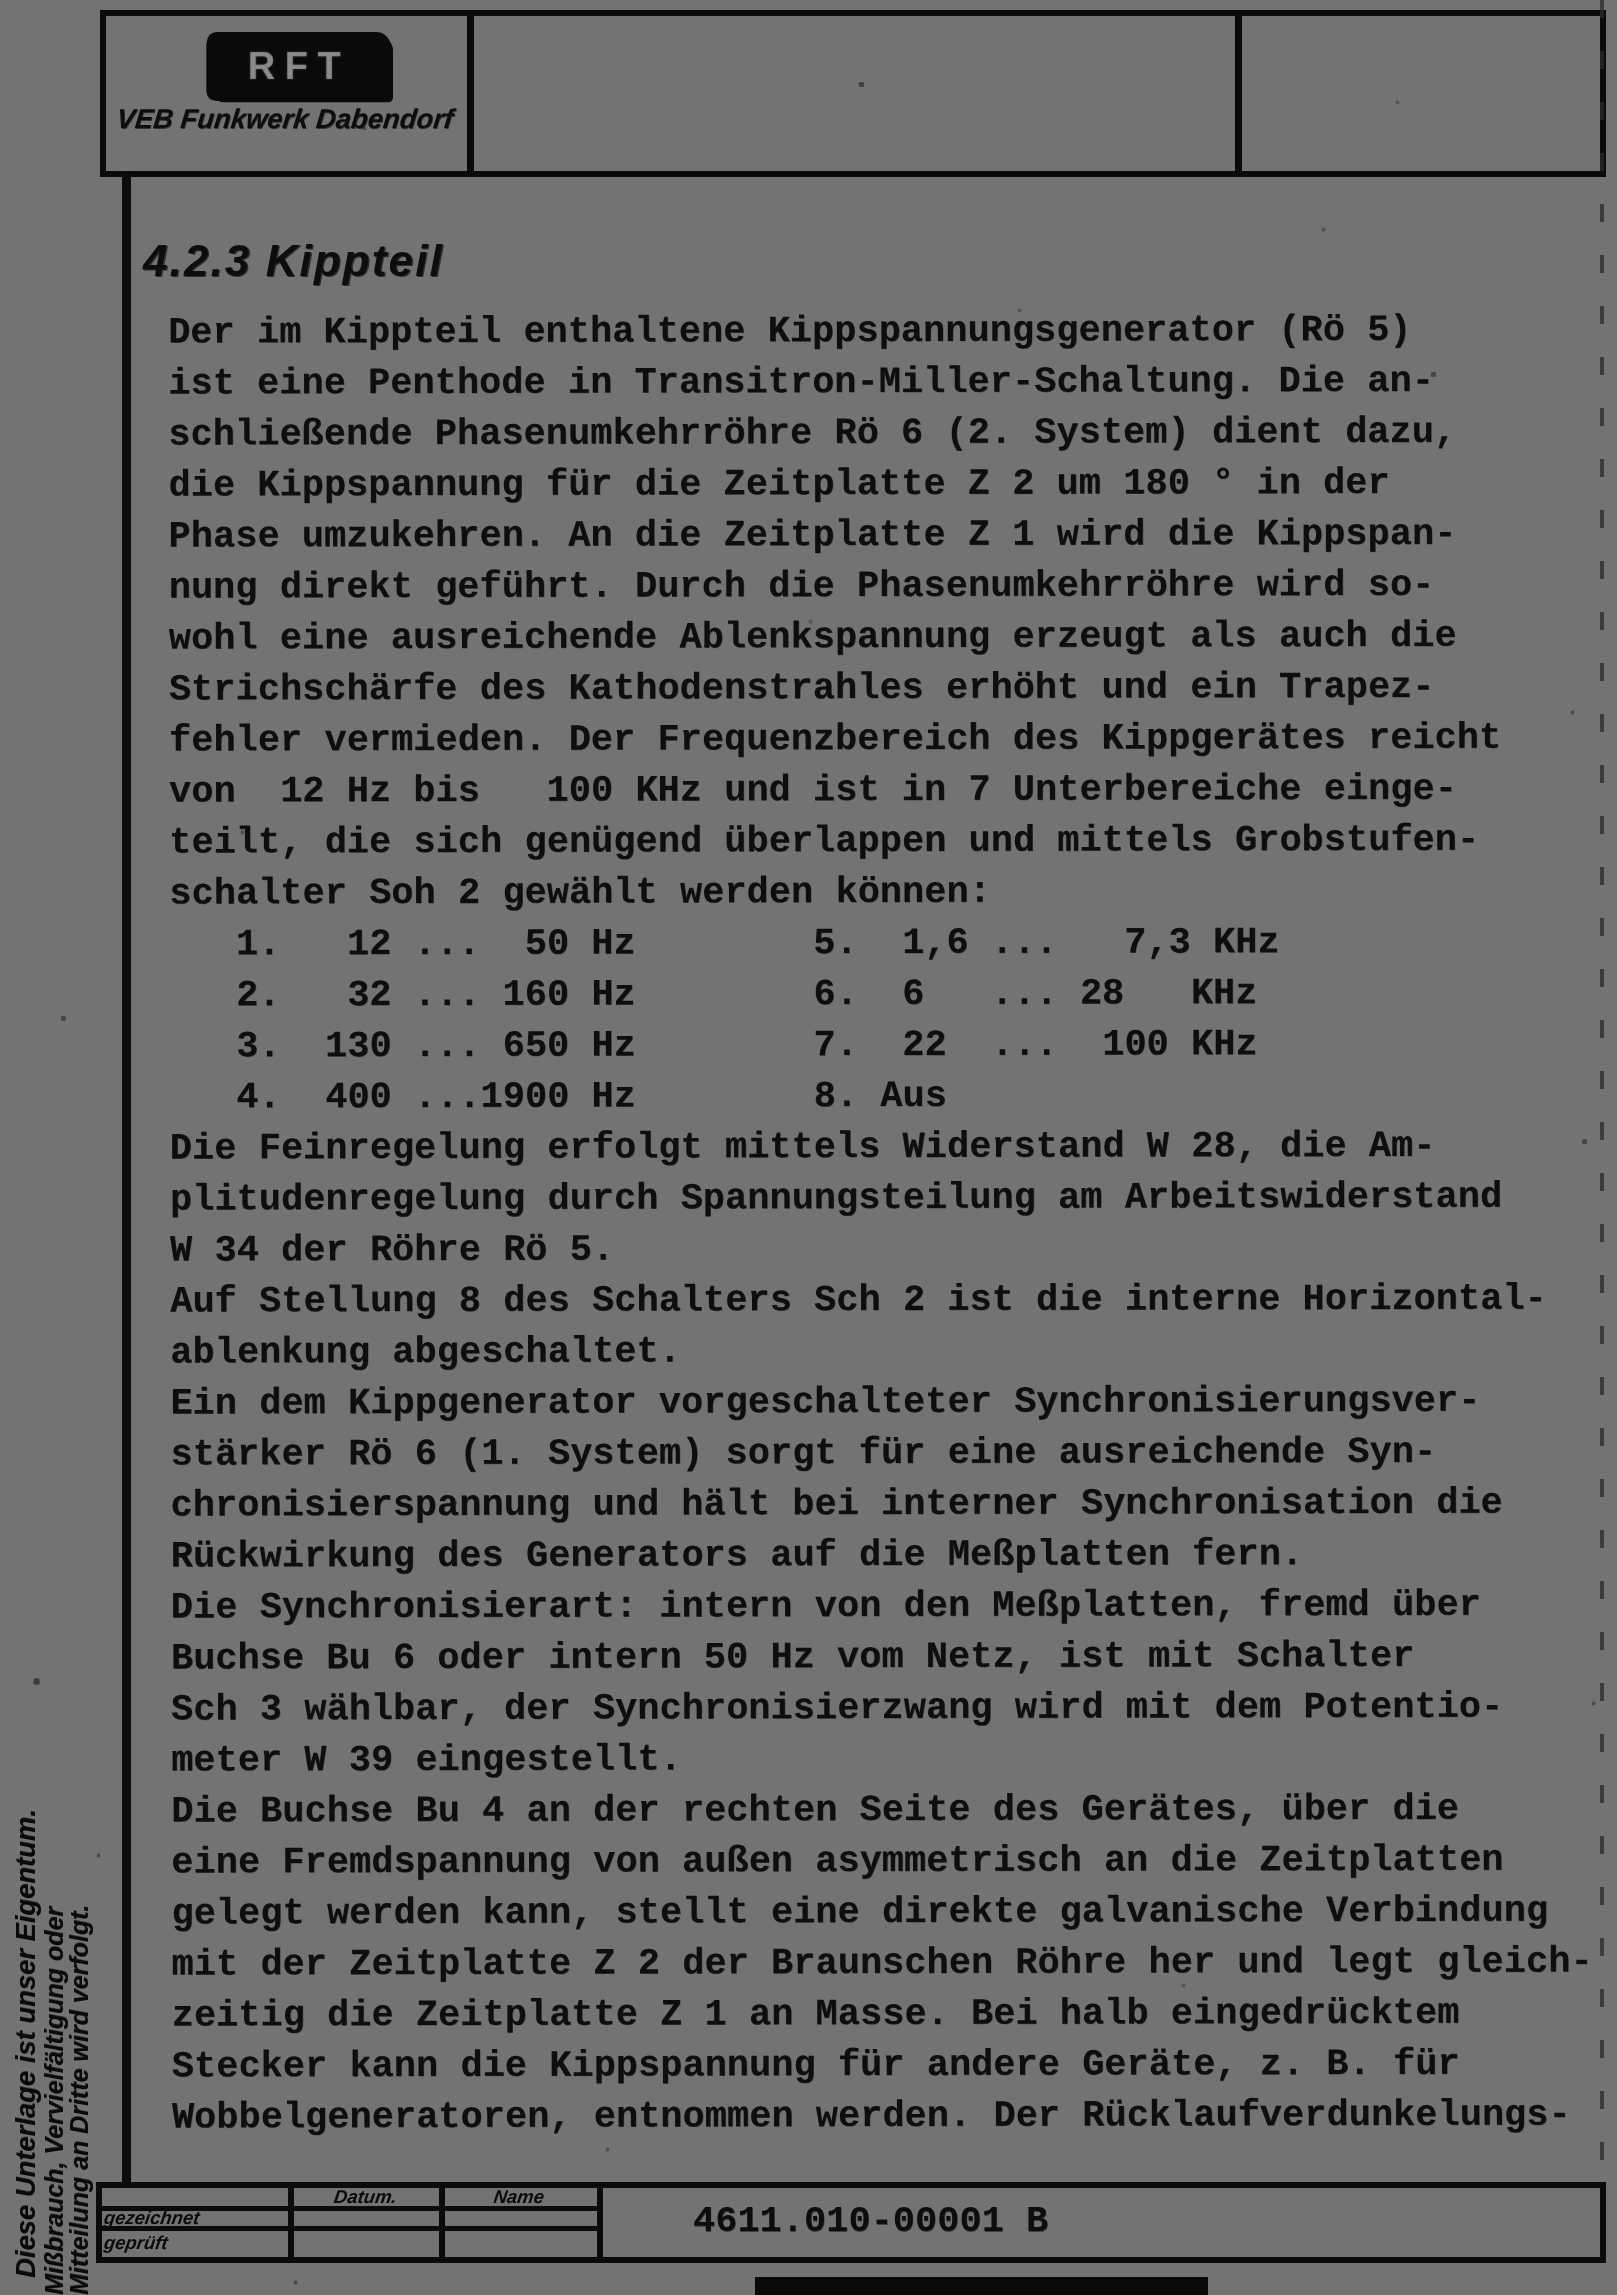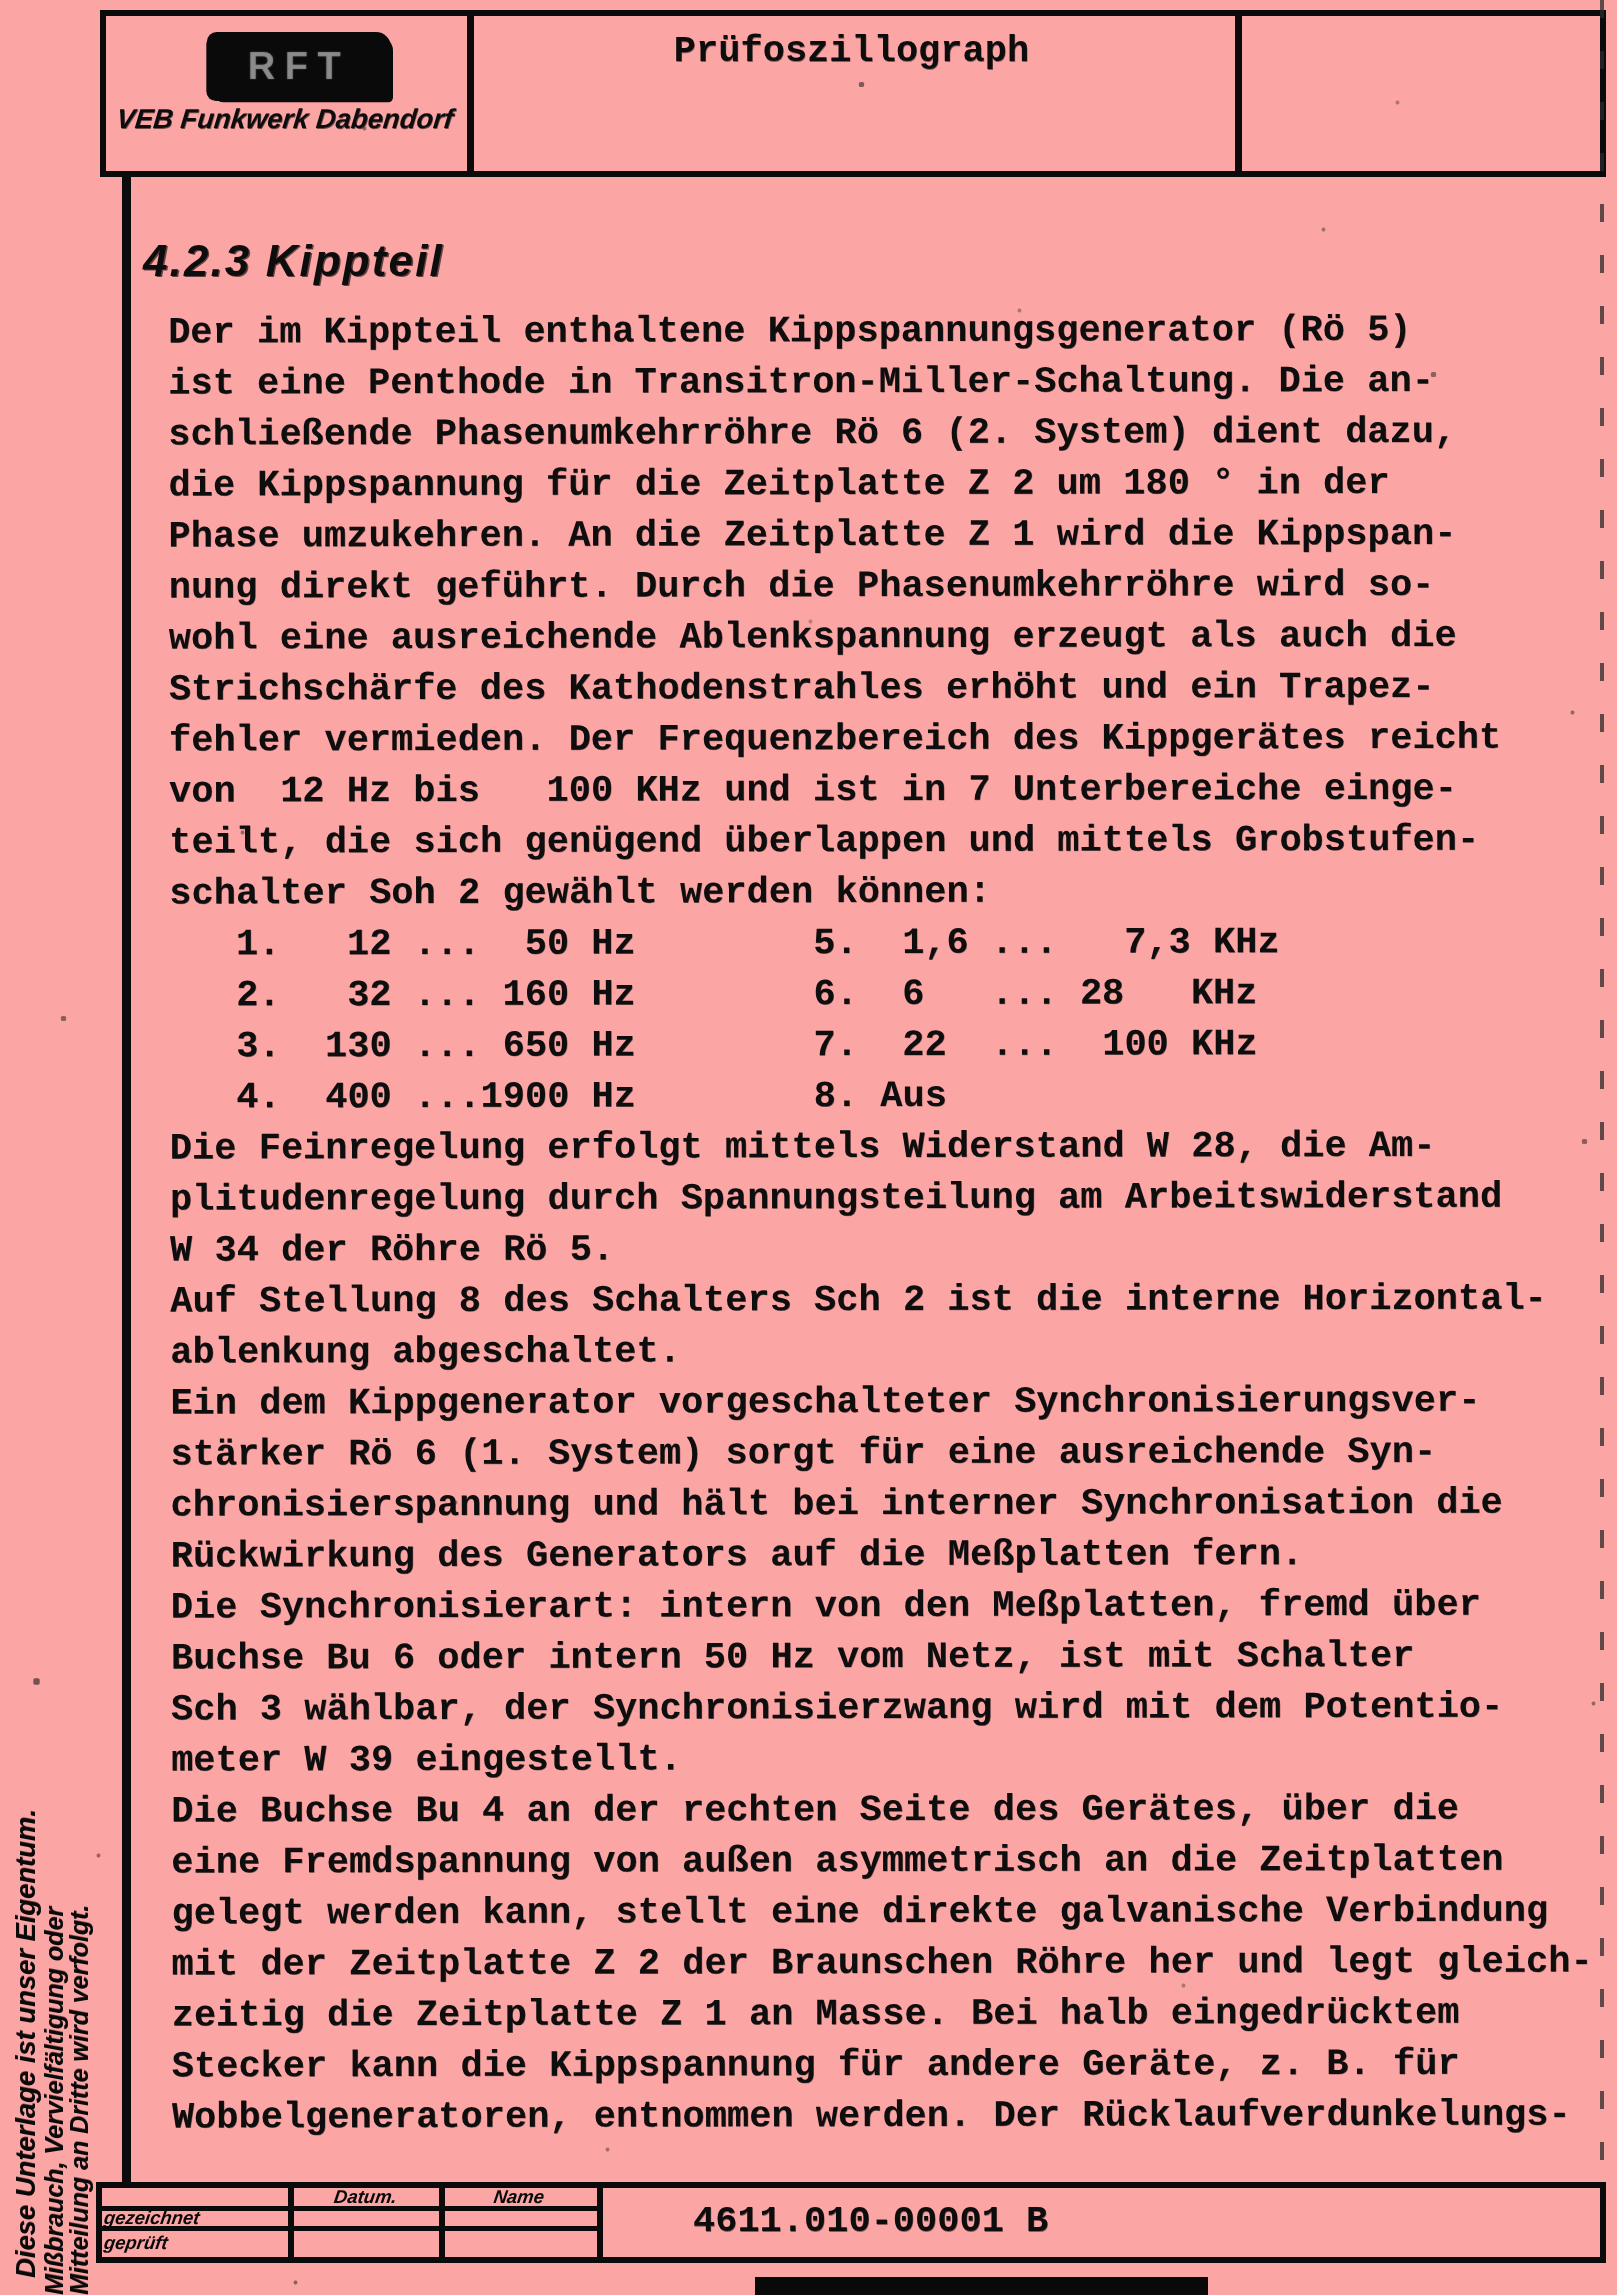--- a/index.html
+++ b/index.html
@@ -1,19 +1,19 @@
 <!DOCTYPE html>
 <html style="font-size:11px"><head>
 <meta charset="utf-8">
 <style>
   html,body{margin:0;padding:0;background:#555;}
   .page{
     position:relative;
     width:1617px;height:2295px;
-    background:#fca5a5;
+    background:#737373;
     overflow:hidden;
     font-family:"Liberation Mono",monospace;
     color:#0d0d0d;
   }
   
   .header-frame{
     position:absolute;left:100px;top:9.6px;width:1506px;height:167px;
     border:6.9px solid #0b0b0b;box-sizing:border-box;
   }
   .hdiv{position:absolute;top:9.6px;height:167px;width:6.9px;background:#0b0b0b;}
@@ -136,21 +136,20 @@
 
   <div class="header-frame"></div>
   <div class="hdiv hdiv1"></div>
   <div class="hdiv hdiv2"></div>
 
   <div class="rft-logo">
     <span>RFT</span>
   </div>
   <div class="company">VEB Funkwerk Dabendorf</div>
 
-  <div class="doc-title">Prüfoszillograph</div>
 
   <div class="left-rule"></div>
   <div class="right-dashes"></div>
 
   <div class="section-heading">4.2.3 Kippteil</div>
 
   <div class="body-text">
     <div>
         <div class="bline">Der im Kippteil enthaltene Kippspannungsgenerator (Rö 5)</div>
         <div class="bline">ist eine Penthode in Transitron-Miller-Schaltung. Die an-</div>

